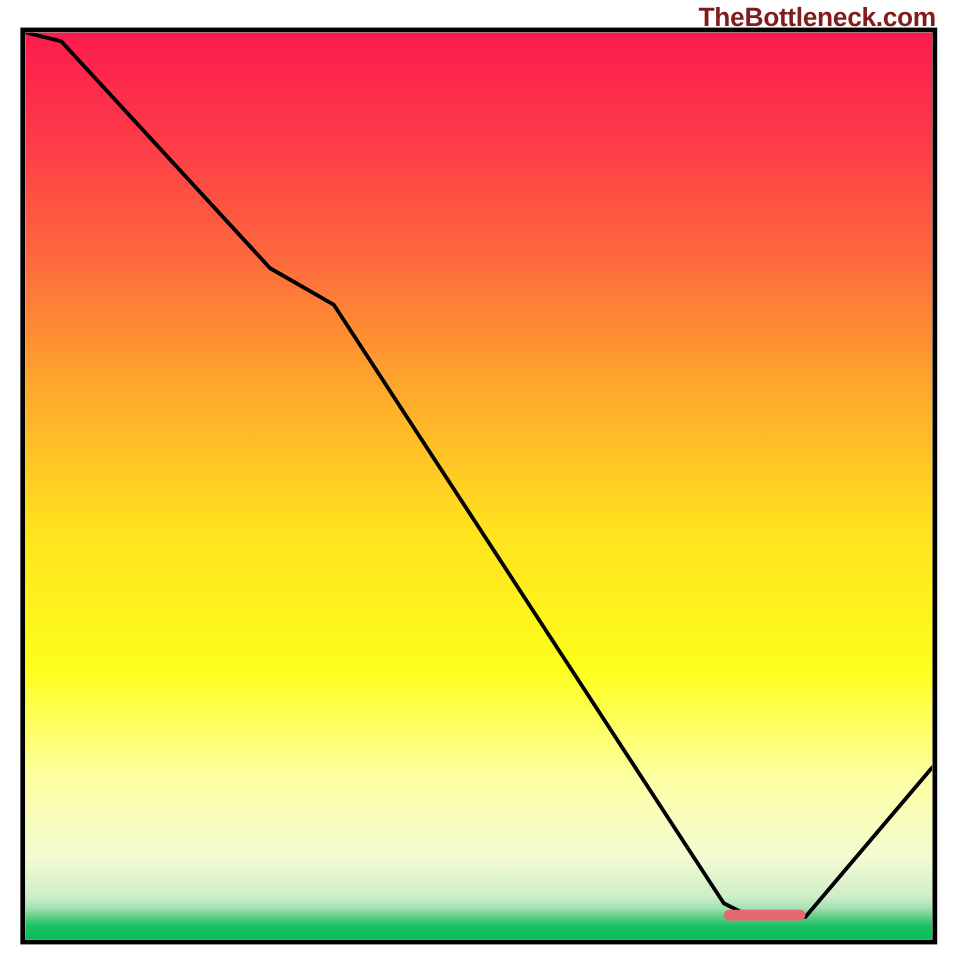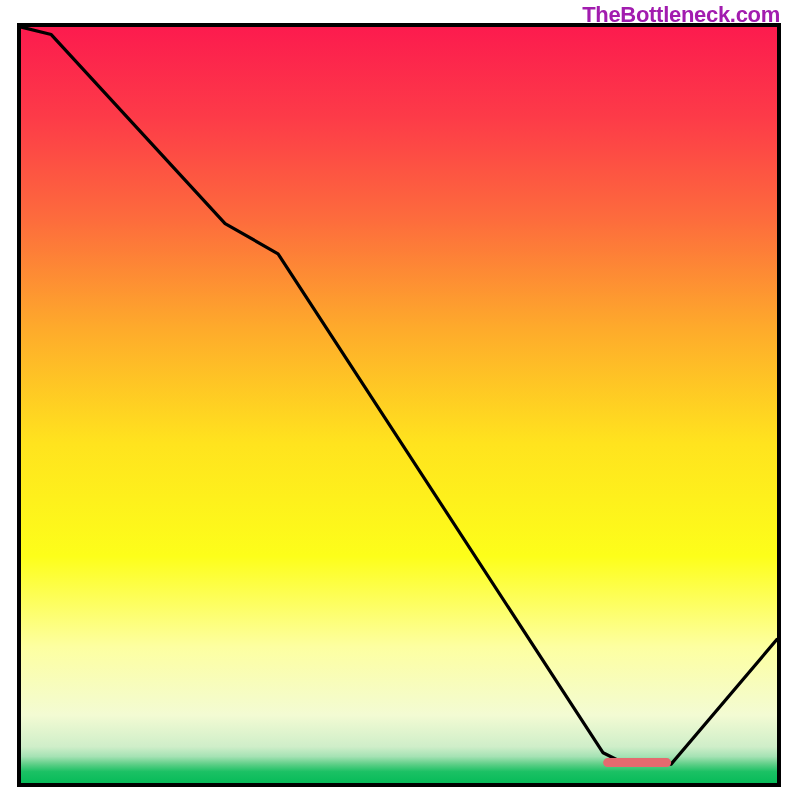--- a/index.html
+++ b/index.html
@@ -27,21 +27,21 @@
     width: 756px;
     height: 756px;
     overflow: hidden;
   }
   .watermark {
     position: absolute;
     top: 2px;
     right: 20px;
     font-size: 22px;
     font-weight: bold;
-    color: #a21caf;
+    color: #7f1d1d;
     letter-spacing: -0.3px;
   }
   svg.curve {
     position: absolute;
     left: 0;
     top: 0;
     width: 756px;
     height: 756px;
   }
 </style>

